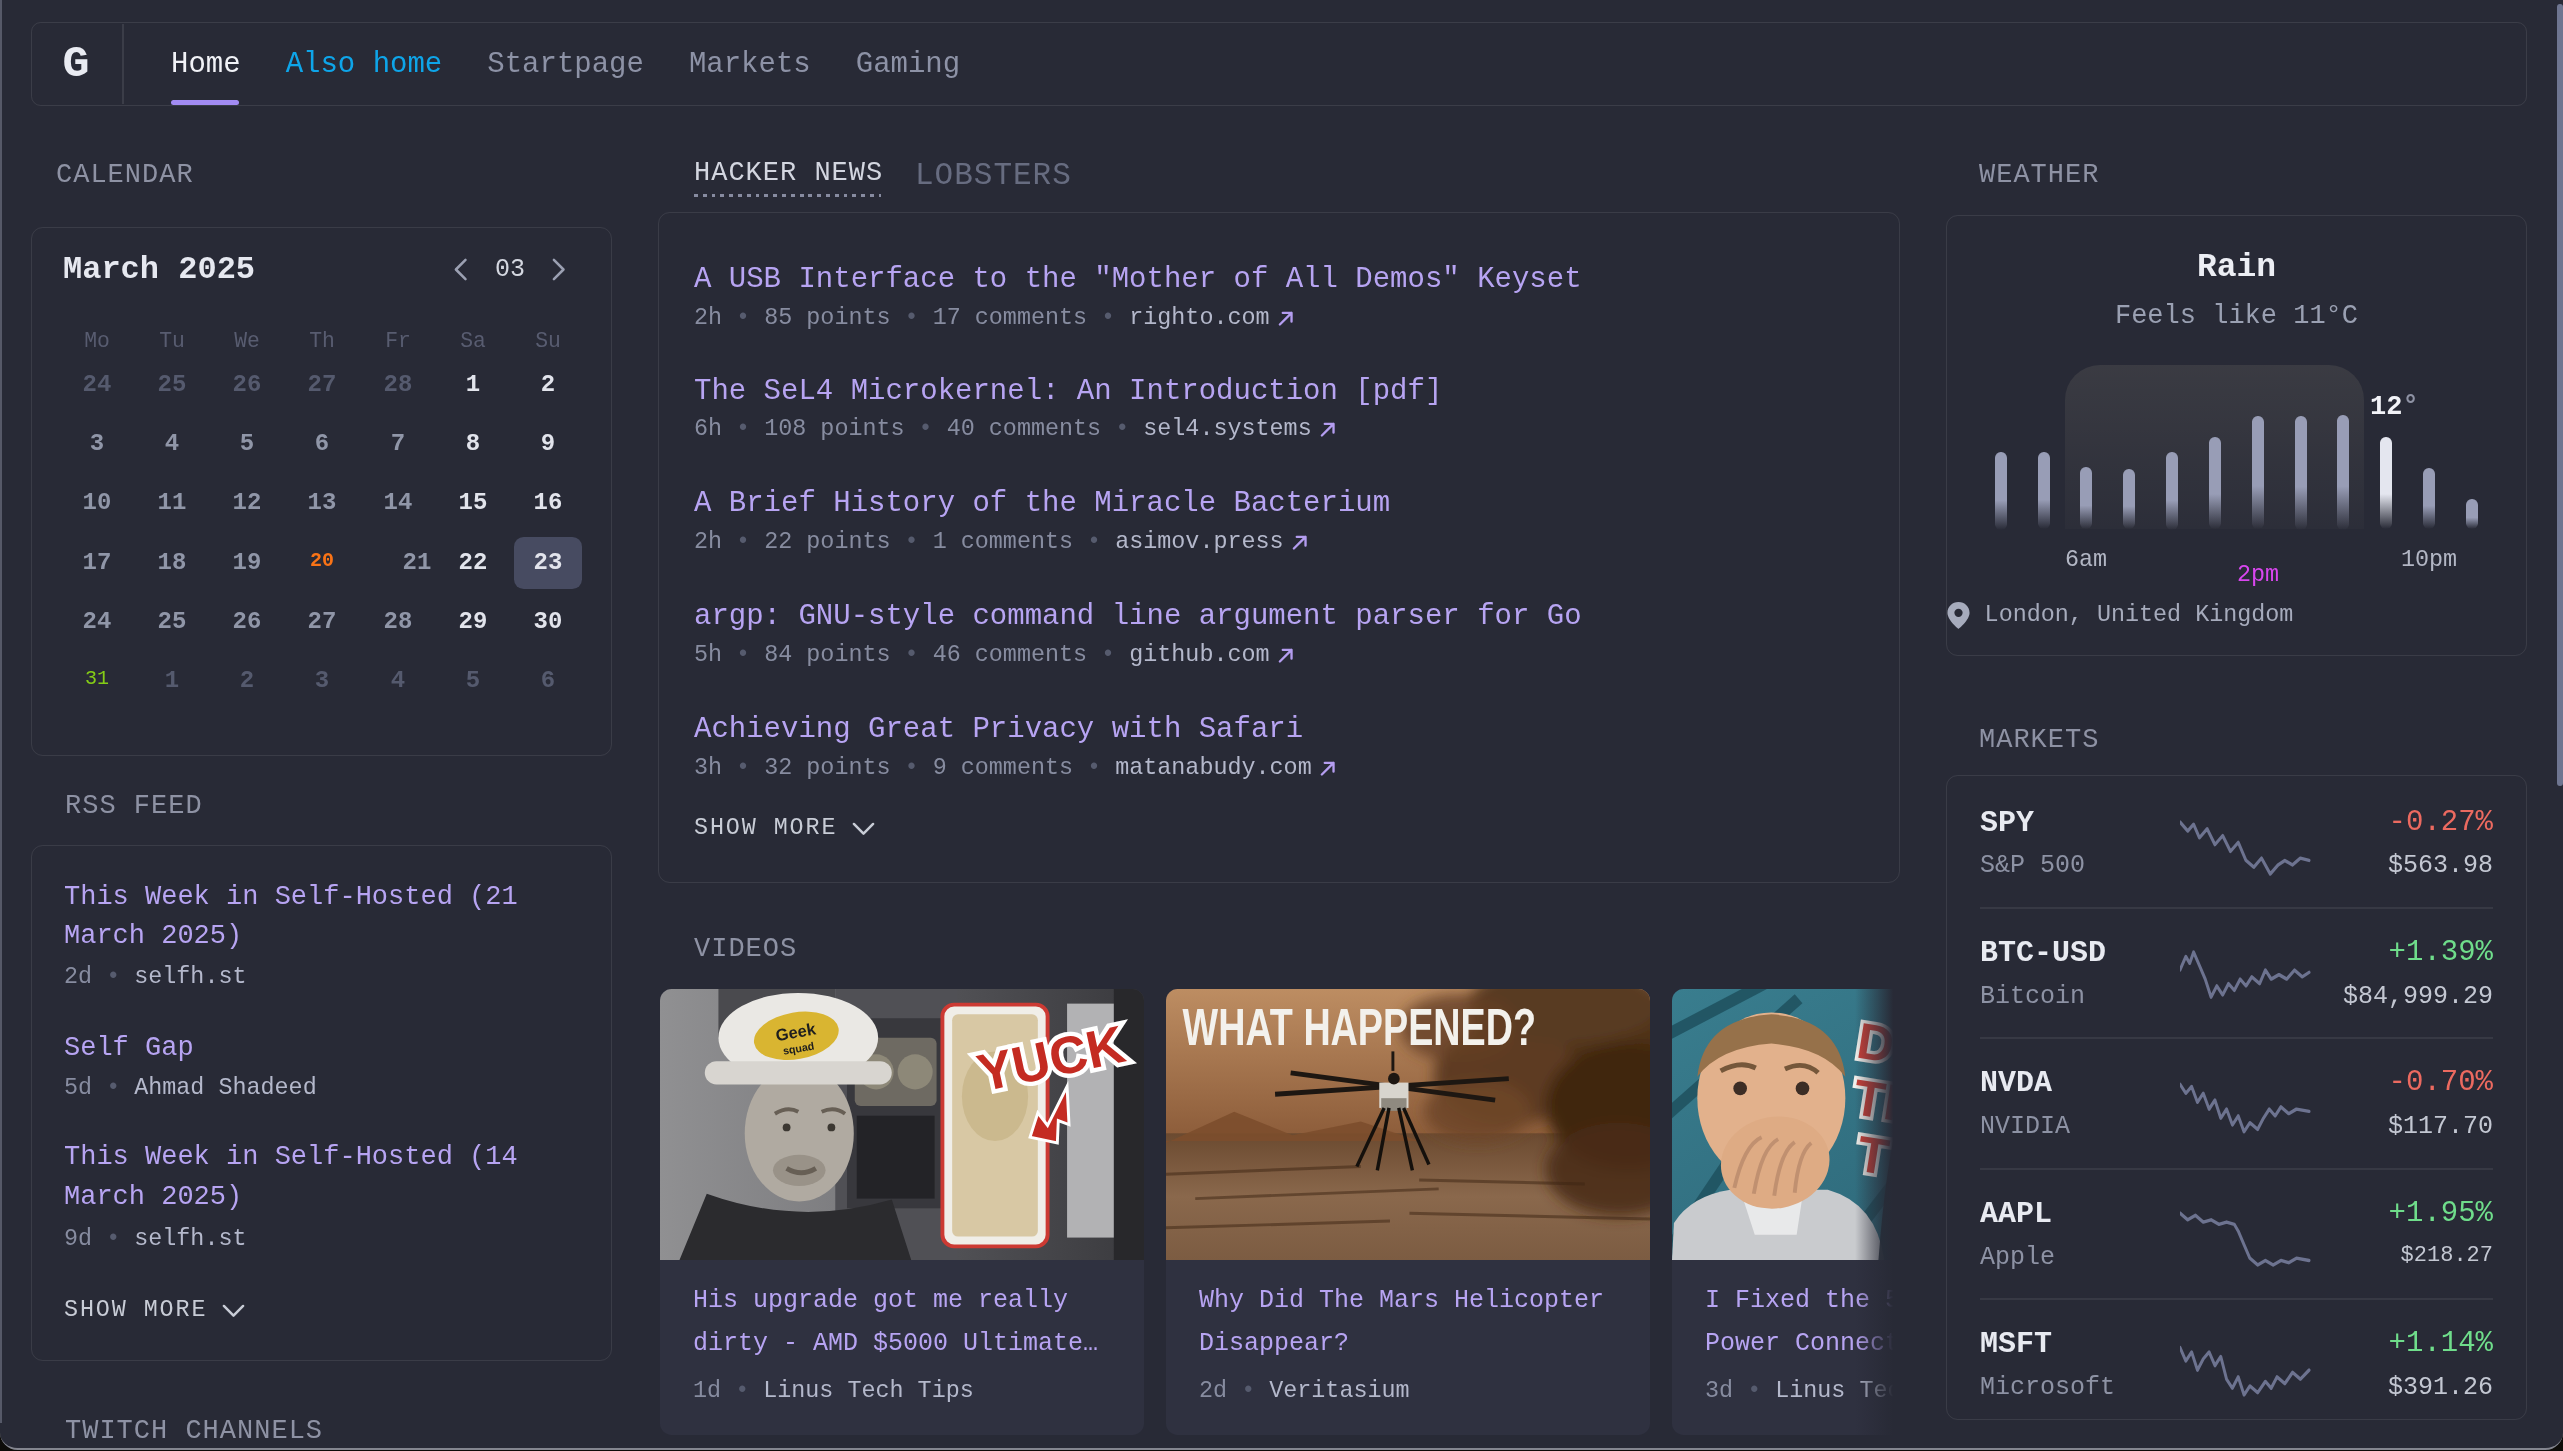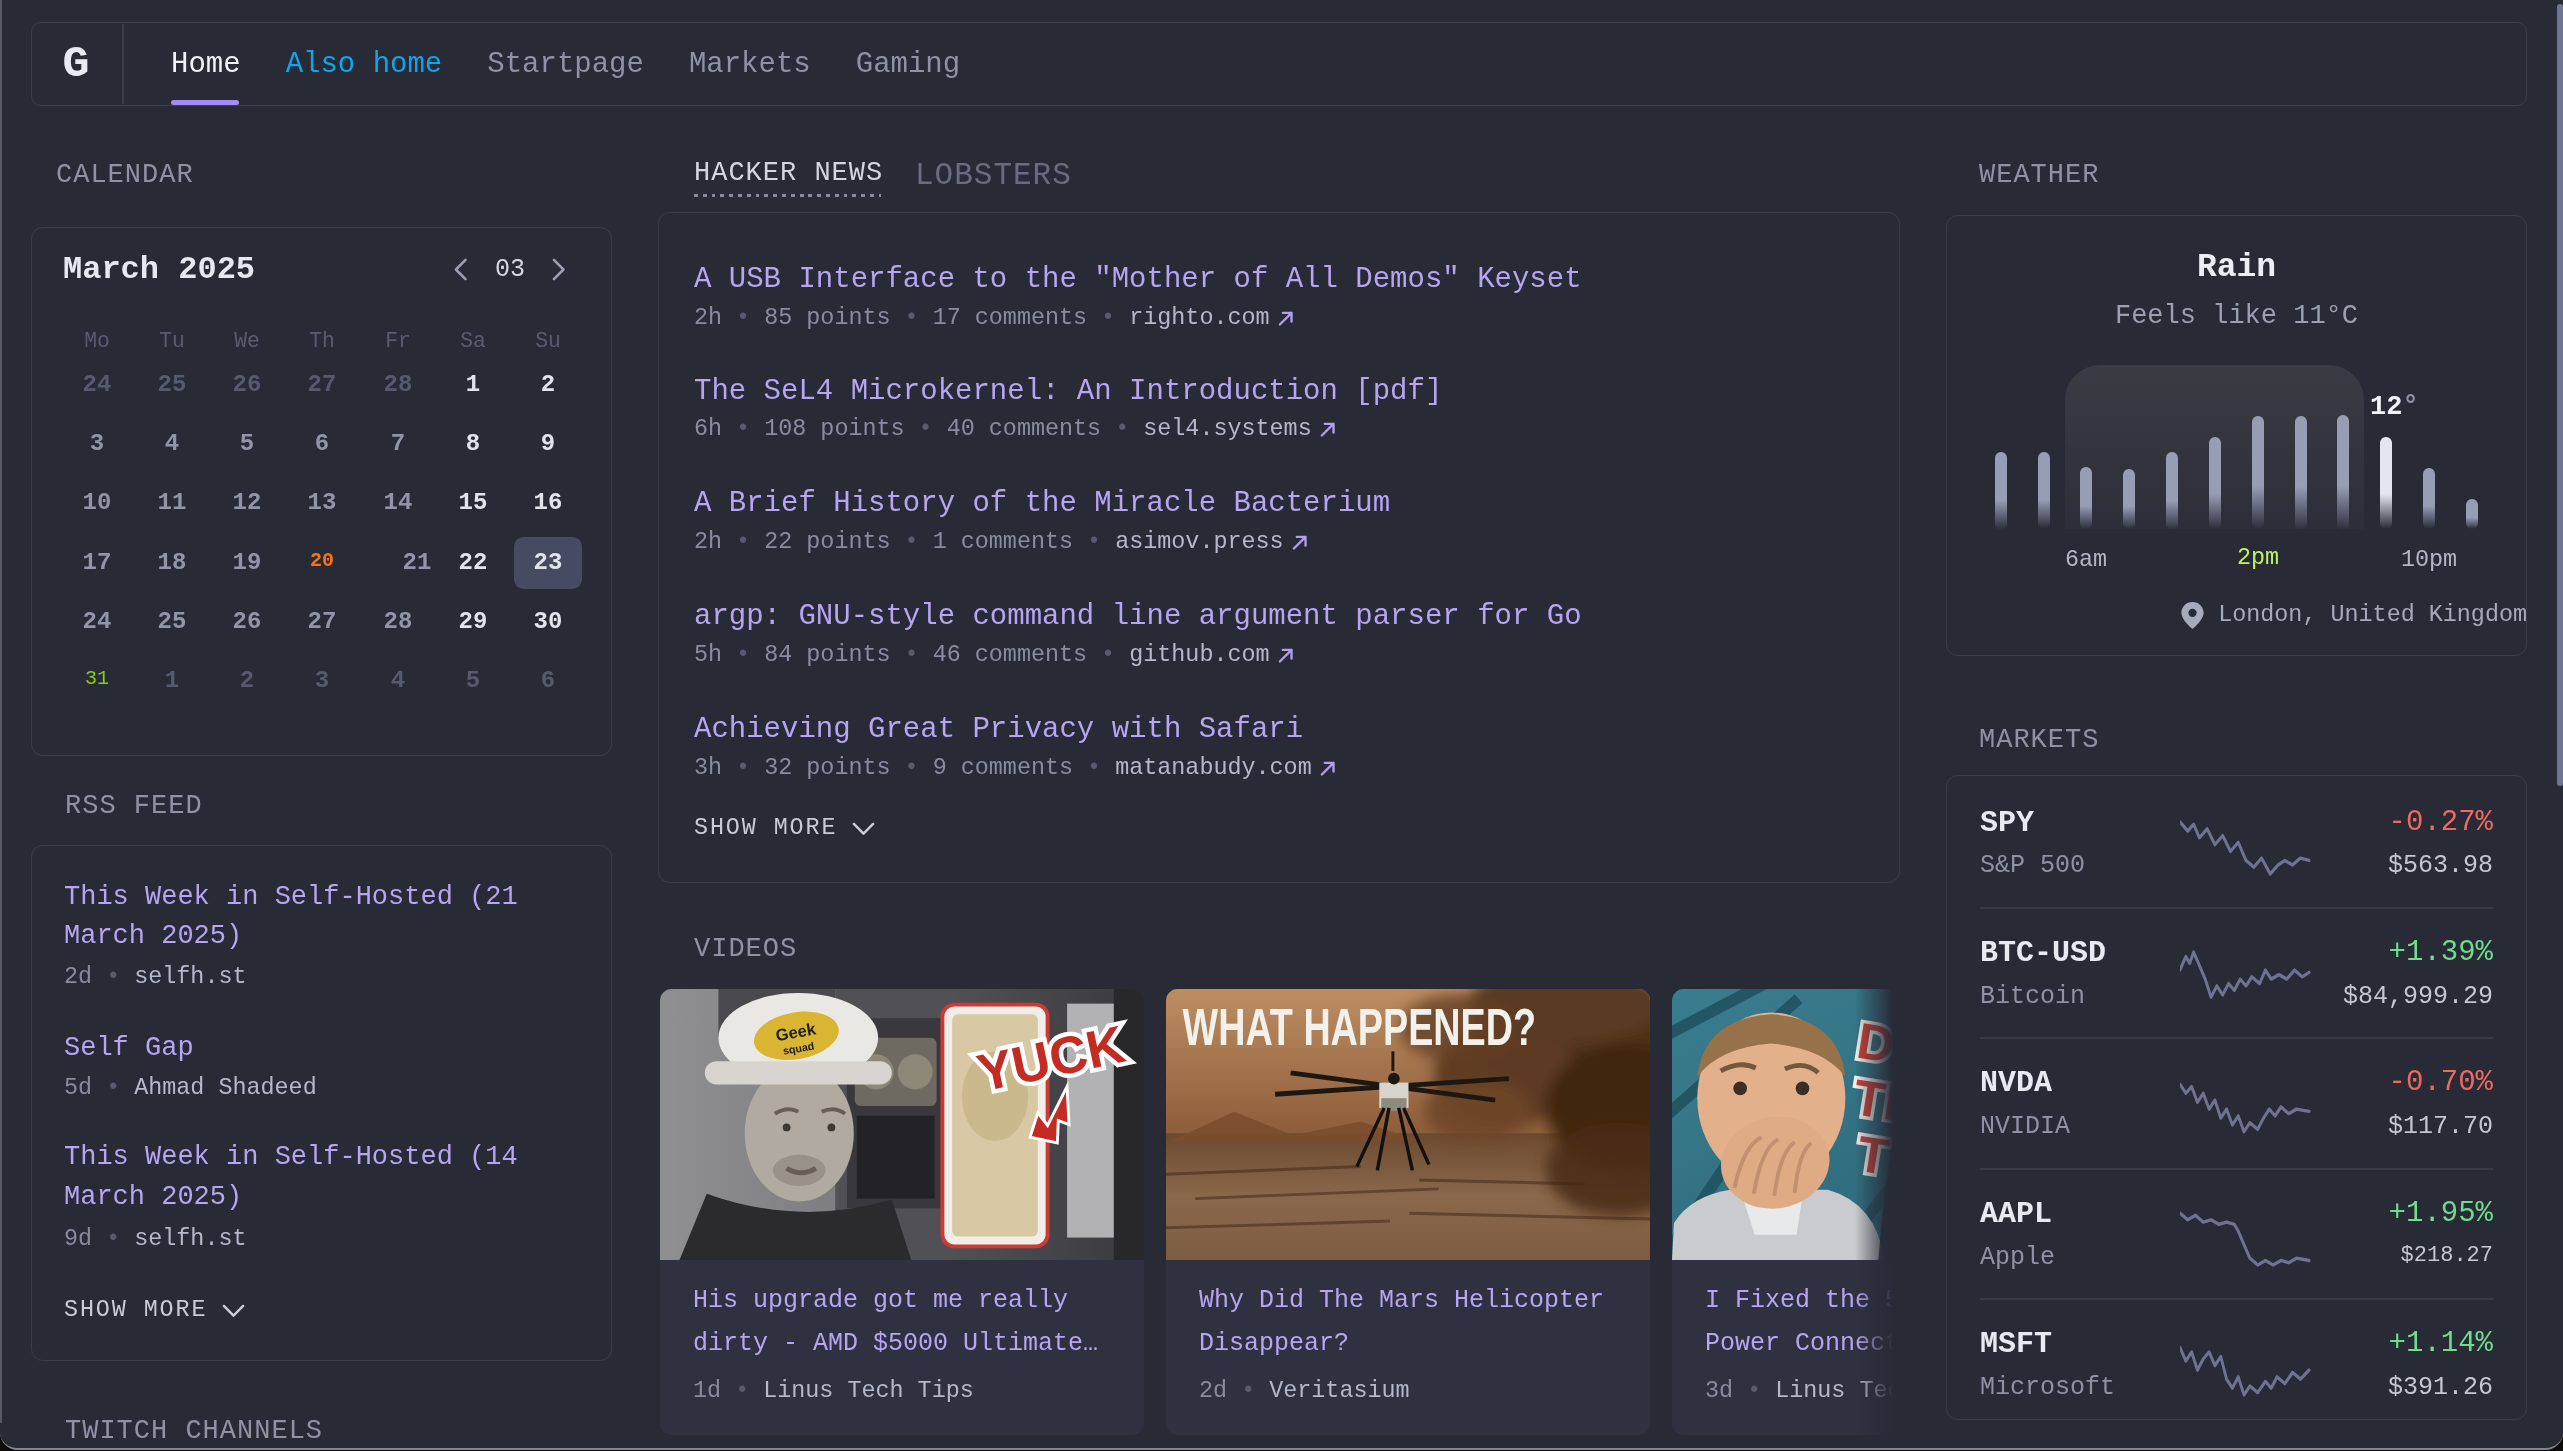--- a/index.html
+++ b/index.html
@@ -281,23 +281,23 @@
 <div class="abs" style="left:2166px;top:452px;width:11.7px;height:78px;border-radius:5.8px;background:linear-gradient(180deg,#989db6 0%,#989db6 62%,rgba(152,157,182,0) 100%);"></div>
 <div class="abs" style="left:2209px;top:437px;width:11.7px;height:92px;border-radius:5.8px;background:linear-gradient(180deg,#989db6 0%,#989db6 62%,rgba(152,157,182,0) 100%);"></div>
 <div class="abs" style="left:2252px;top:416px;width:11.7px;height:113px;border-radius:5.8px;background:linear-gradient(180deg,#989db6 0%,#989db6 62%,rgba(152,157,182,0) 100%);"></div>
 <div class="abs" style="left:2295px;top:416px;width:11.7px;height:114px;border-radius:5.8px;background:linear-gradient(180deg,#989db6 0%,#989db6 62%,rgba(152,157,182,0) 100%);"></div>
 <div class="abs" style="left:2337px;top:415px;width:11.7px;height:115px;border-radius:5.8px;background:linear-gradient(180deg,#989db6 0%,#989db6 62%,rgba(152,157,182,0) 100%);"></div>
 <div class="abs" style="left:2380px;top:437px;width:11.7px;height:92px;border-radius:5.8px;background:linear-gradient(180deg,#e4e6ef 0%,#e4e6ef 62%,rgba(228,230,239,0) 100%);"></div>
 <div class="abs" style="left:2423px;top:468px;width:11.7px;height:61px;border-radius:5.8px;background:linear-gradient(180deg,#989db6 0%,#989db6 62%,rgba(152,157,182,0) 100%);"></div>
 <div class="abs" style="left:2466px;top:499px;width:11.7px;height:30px;border-radius:5.8px;background:linear-gradient(180deg,#989db6 0%,#989db6 62%,rgba(152,157,182,0) 100%);"></div>
 <div class="t abs" style="left:2370px;top:394px;font-size:27px;font-weight:bold;color:#f2f3f8;">12<span style="color:#8e92a4;">°</span></div>
 <div class="t abs" style="left:2086px;top:549px;transform:translateX(-50%);font-size:23.4px;color:#b2b6c4;">6am</div>
-<div class="t abs" style="left:2258px;top:547px;transform:translateX(-50%);font-size:23.4px;color:#bef264;">2pm</div>
+<div class="t abs" style="left:2258px;top:564px;transform:translateX(-50%);font-size:23.4px;color:#d946ef;">2pm</div>
 <div class="t abs" style="left:2429px;top:549px;transform:translateX(-50%);font-size:23.4px;color:#b2b6c4;">10pm</div>
-<div class="abs" style="left:1946px;top:601px;width:581px;display:flex;align-items:center;justify-content:flex-end;gap:13.6px;">
+<div class="abs" style="left:1946px;top:601px;width:581px;display:flex;align-items:center;justify-content:flex-start;gap:13.6px;">
     <span style="display:flex;">
       <svg width="25" height="29" viewBox="0 0 26 30">
         <path d="M13 1 C6.4 1 1.5 6 1.5 12.2 C1.5 20 13 29 13 29 C13 29 24.5 20 24.5 12.2 C24.5 6 19.6 1 13 1 Z M13 16.5 A4.3 4.3 0 1 1 13 7.9 A4.3 4.3 0 1 1 13 16.5 Z" fill="#a6abbc"></path>
       </svg>
     </span>
     <span class="t" style="font-size:23.4px;color:#a6abbc;">London, United Kingdom</span>
   </div>
 <div class="label" style="left:1979px;top:727px;">MARKETS</div>
 <div class="card" style="left:1946px;top:775px;width:581px;height:645px;"></div>
 <div class="t abs" style="left:1980px;top:808px;font-size:30px;font-weight:bold;color:#e8eaf1;">SPY</div>

